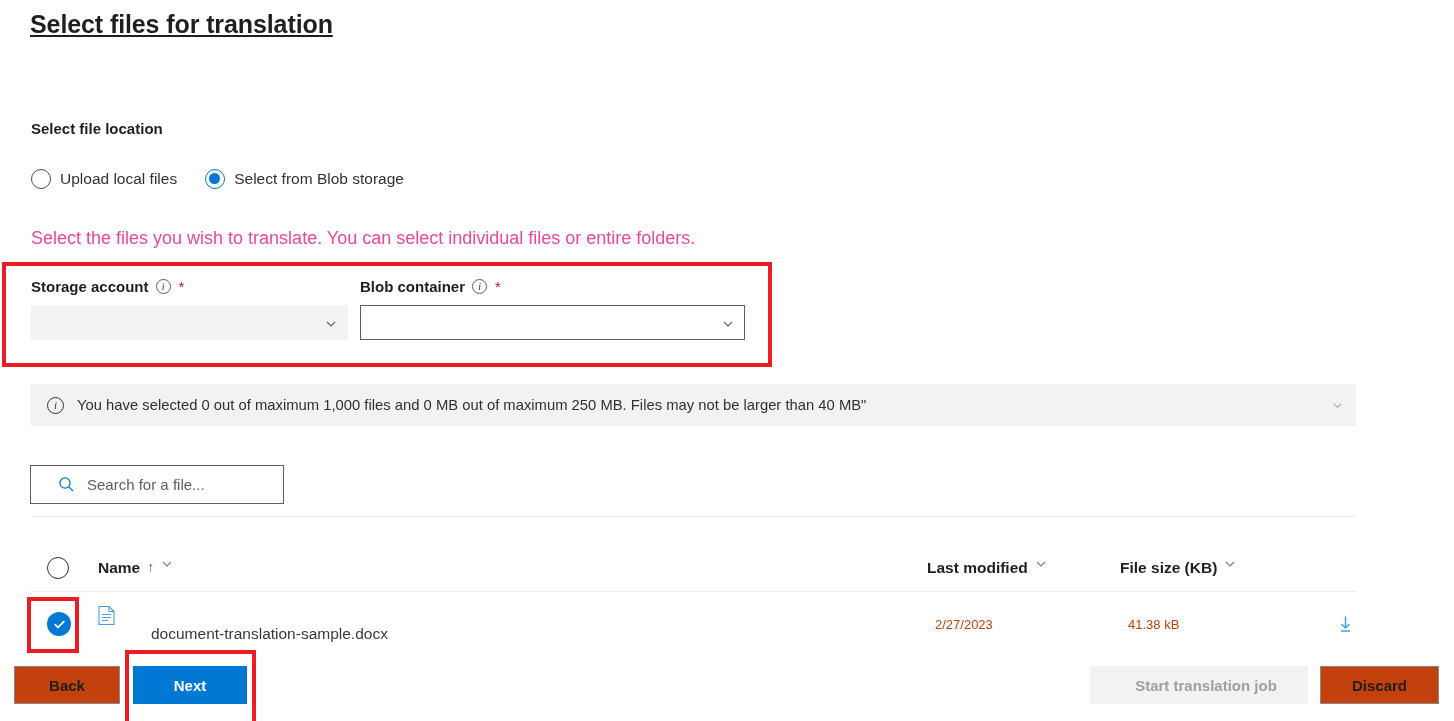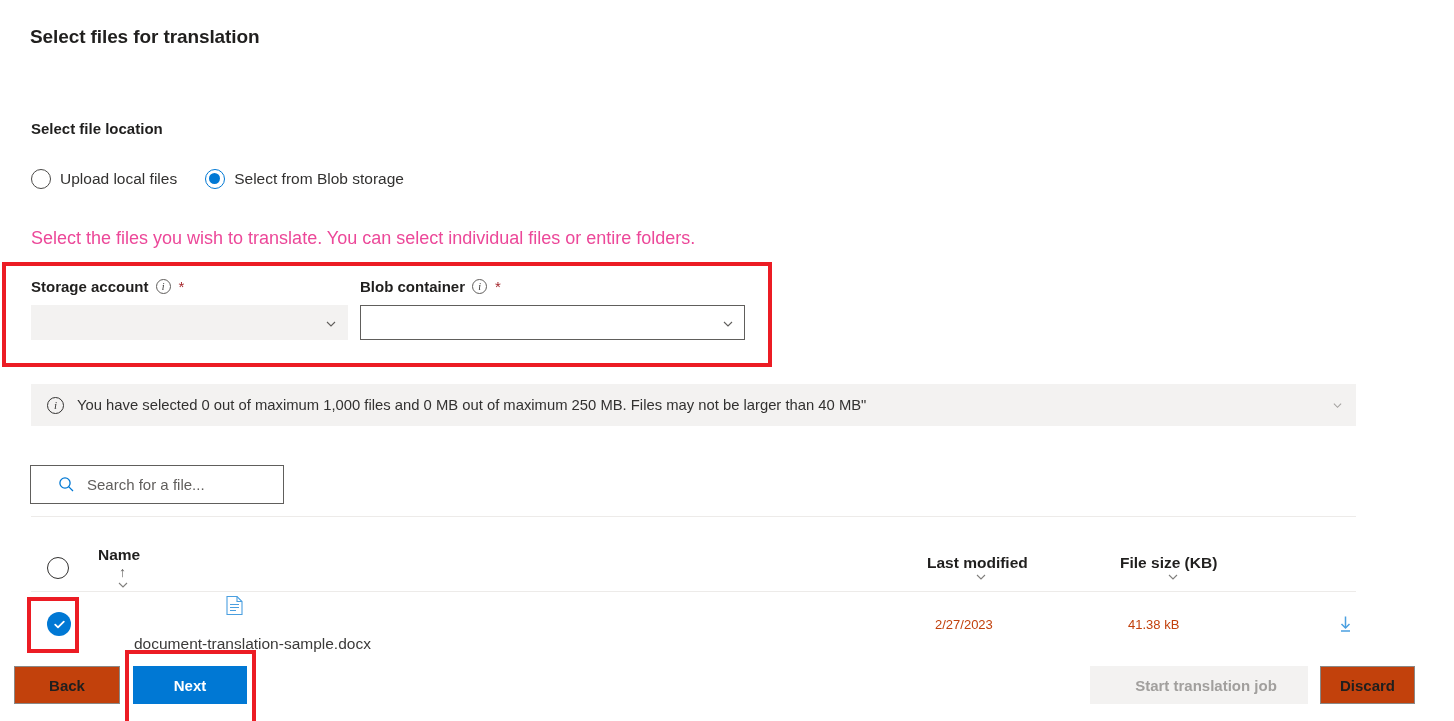--- a/index.html
+++ b/index.html
@@ -13,25 +13,26 @@
     position: relative;
     width: 1454px;
     height: 721px;
     overflow: hidden;
     background: #ffffff;
   }
 
   
   .page-title {
     position: absolute;
-    left: 30px; top: 26px;
-    font-size: 19px;
+    left: 30px; top: 10px;
+    font-size: 25px;
     font-weight: 600;
     color: #201f1e;
     letter-spacing: -0.1px;
+    text-decoration: underline;
   }
   .intro-text {
     position: absolute;
     left: 31px; top: 64px;
     font-size: 15.5px;
     color: #323130;
   }
   .section-label {
     position: absolute;
     left: 31px; top: 120px;
@@ -221,22 +222,21 @@
   .table-row {
     position: absolute;
     left: 31px; top: 598px;
     width: 1325px; height: 52px;
   }
   .cell {
     position: absolute;
     top: 50%;
     transform: translateY(-50%);
     display: flex;
-    align-items: center;
-    flex-direction: column;
+    align-items: flex-start;
   }
   .col-check { left: 16px; }
   .col-name  { left: 67px; }
   .col-mod   { left: 896px; }
   .col-size  { left: 1089px; }
   .col-dl    { left: 1305px; }
 
   .th-text {
     font-size: 15.5px;
     font-weight: 700;
@@ -306,21 +306,21 @@
   .btn.disabled {
     background: #f3f2f1;
     border-color: #f3f2f1;
     color: #a19f9d;
     cursor: default;
     padding-left: 30px;
   }
   #btn-back   { left: 14px;   top: 666px; width: 106px; }
   #btn-next   { left: 133px;  top: 666px; width: 114px; }
   #btn-start  { left: 1090px; top: 666px; width: 218px; }
-  #btn-discard{ left: 1320px; top: 666px; width: 95px; }
+  #btn-discard{ left: 1320px; top: 666px; width: 119px; }
 
   
   .redbox {
     position: absolute;
     border: 4px solid #ec1c24;
     pointer-events: none;
   }
   #redbox-fields  { left: 2px;   top: 262px; width: 770px;  height: 105px; }
   #redbox-check   { left: 27px;  top: 597px; width: 52px;   height: 56px; }
   #redbox-next    { left: 125px; top: 650px; width: 131px;  height: 75px; }

